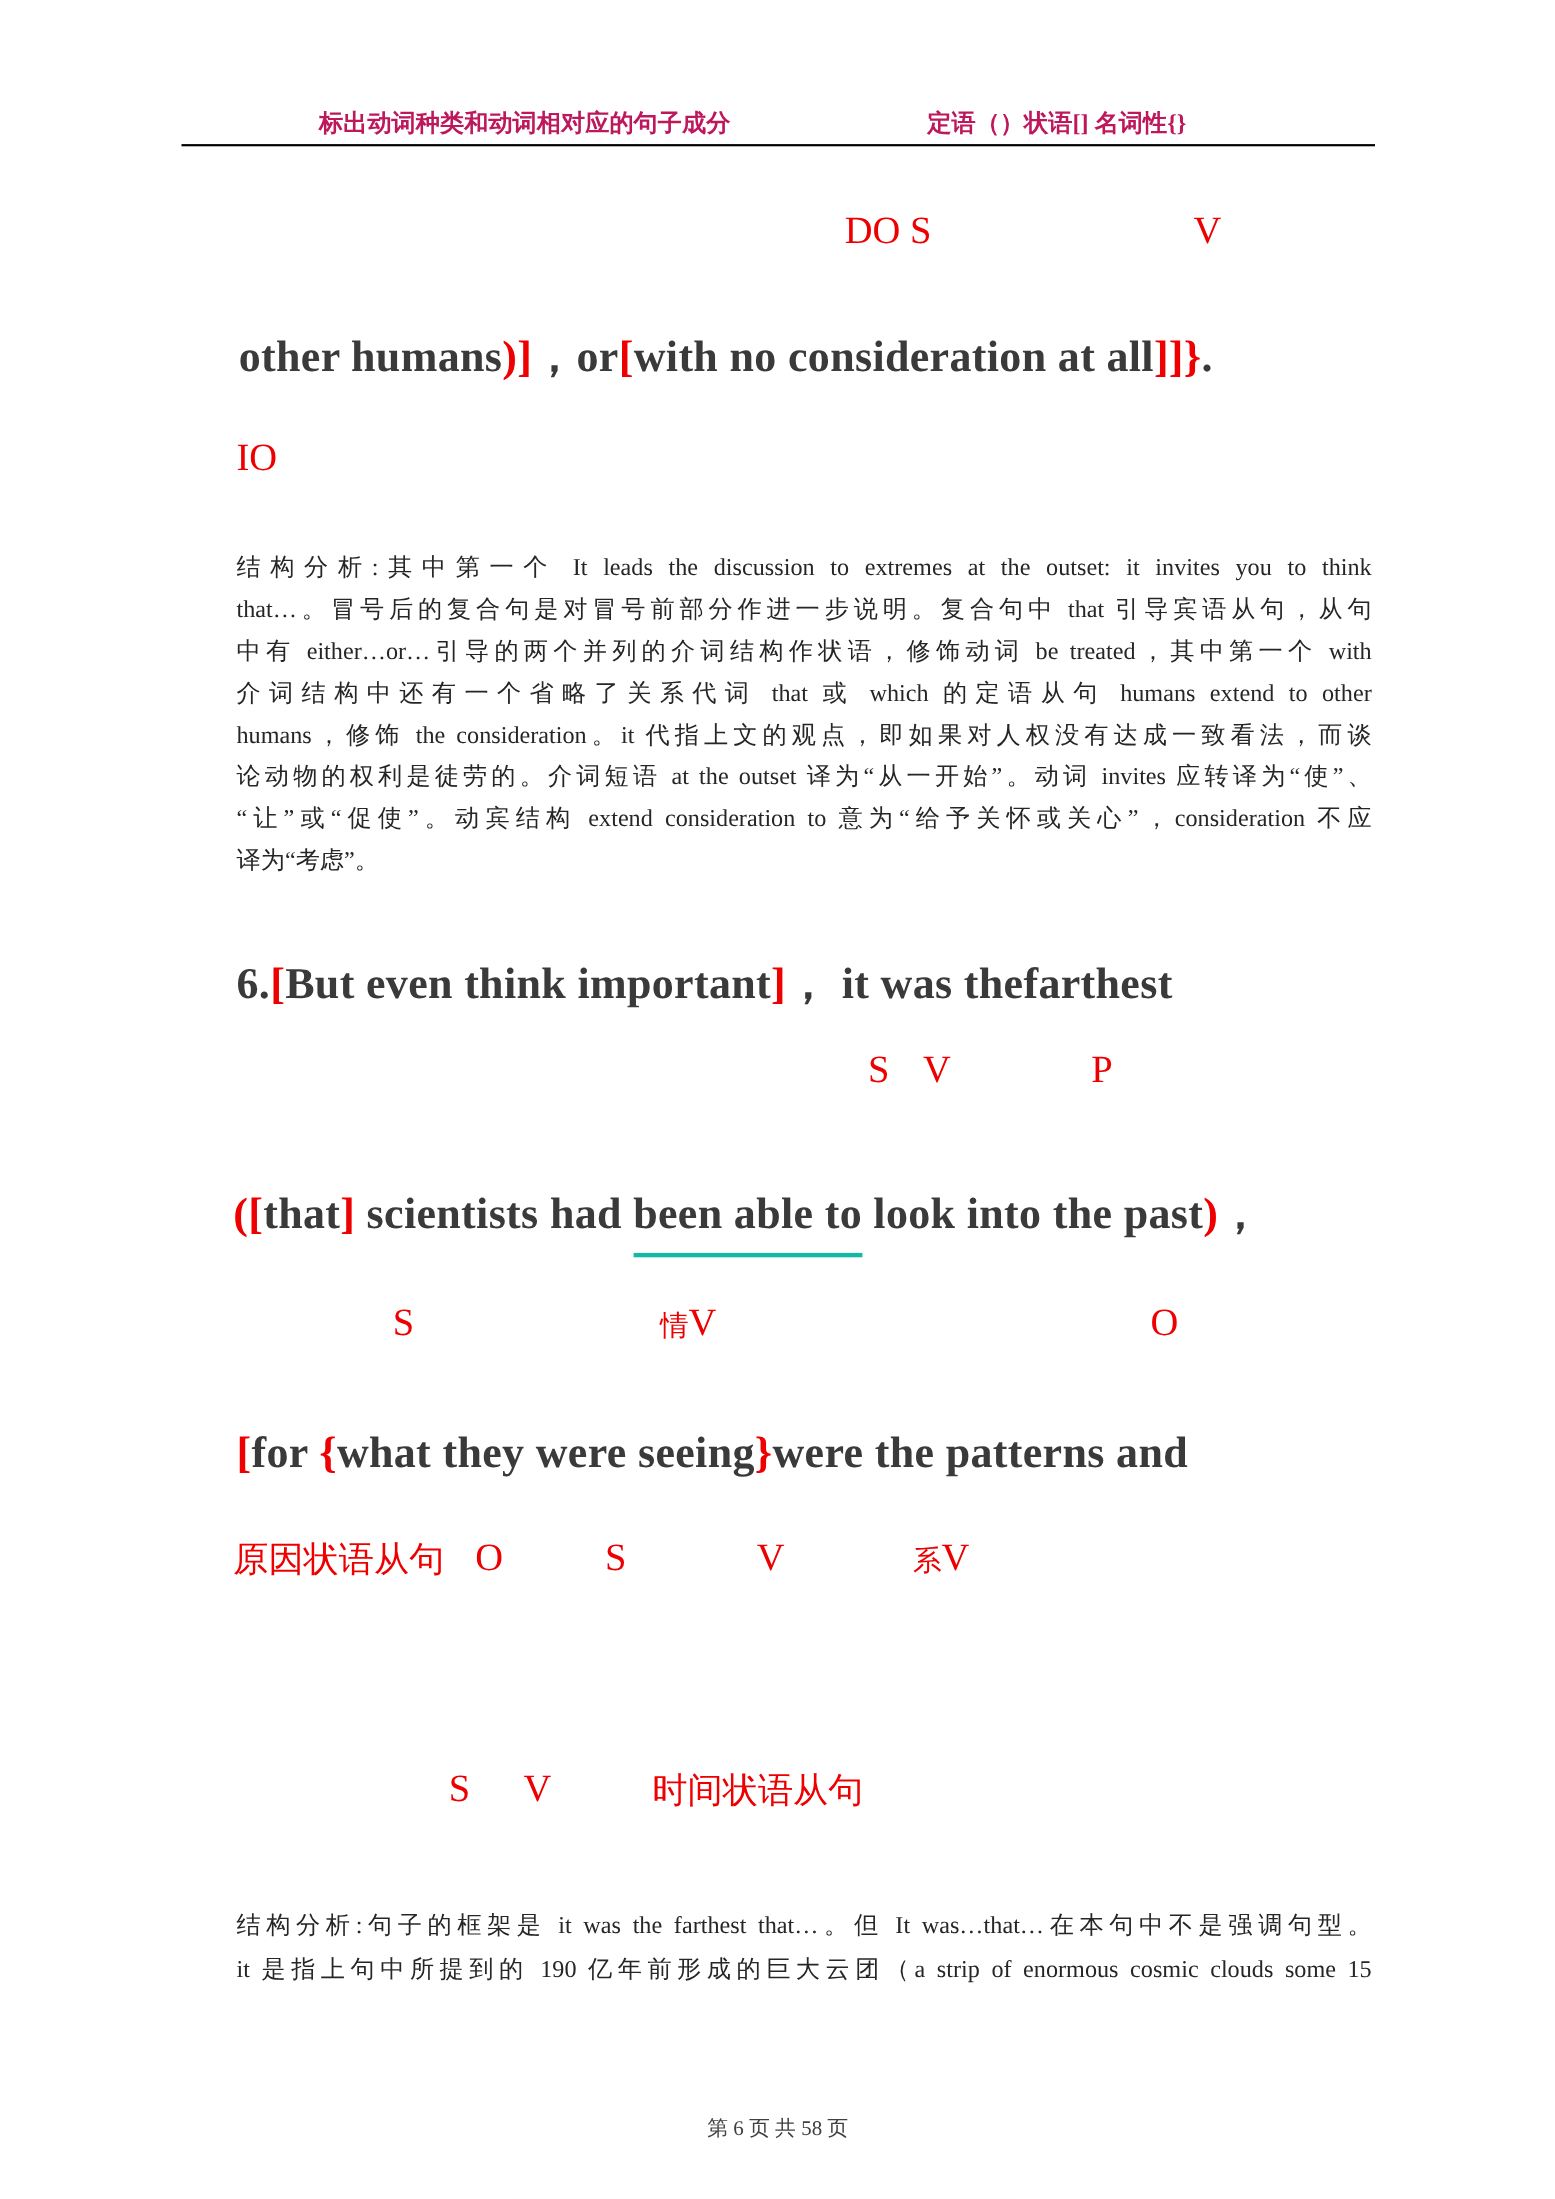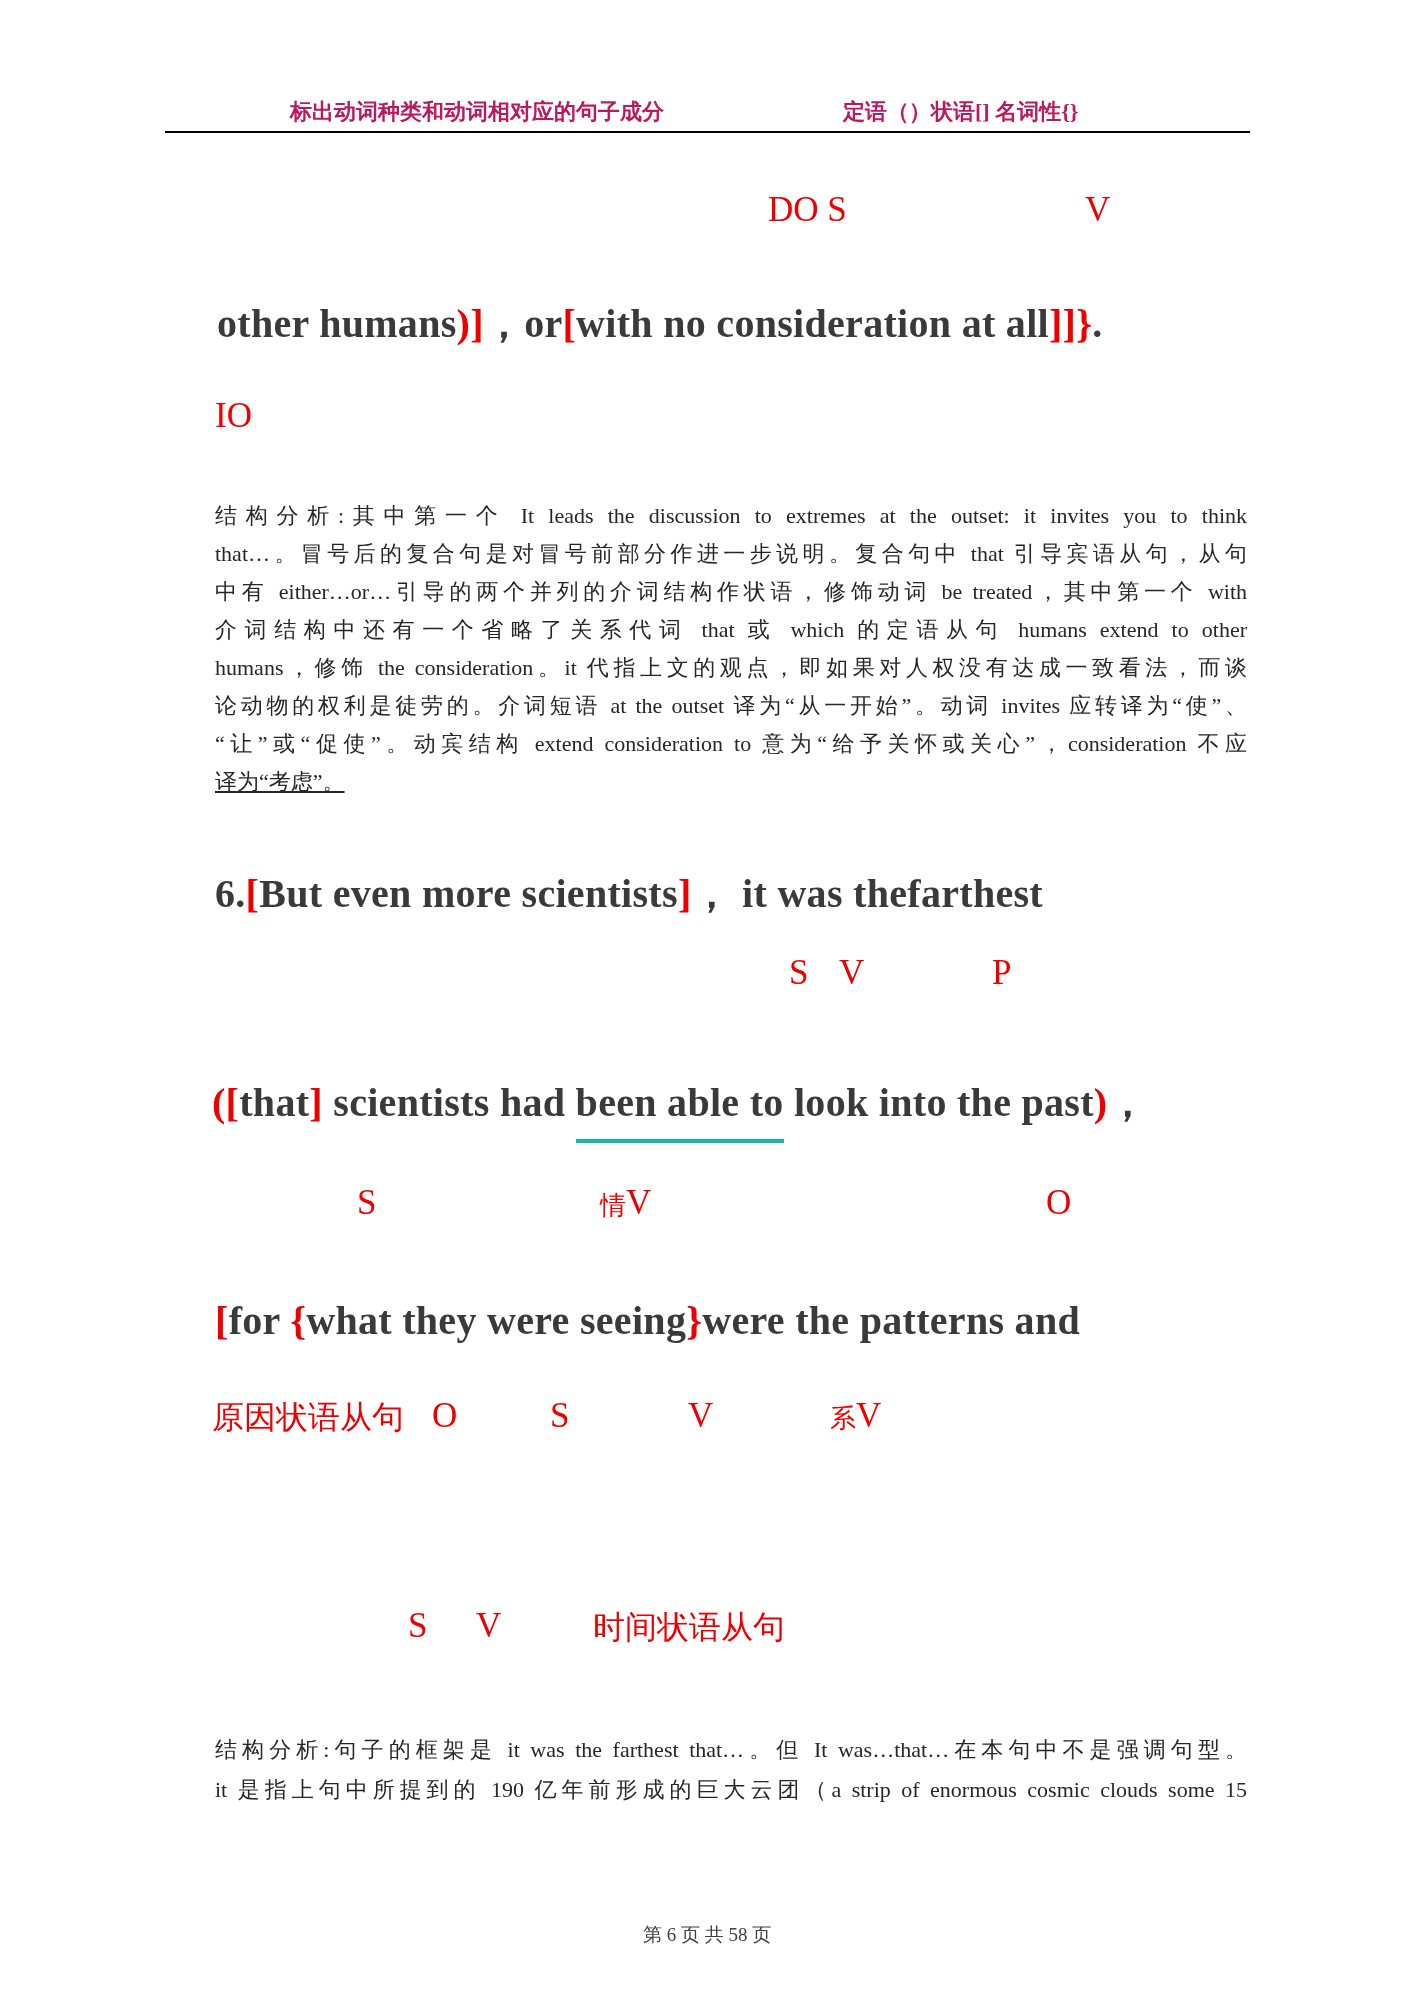--- a/index.html
+++ b/index.html
@@ -25,21 +25,21 @@
   .red{color:#ee0000;}
   .ul-red{border-bottom:4px solid #14b8a6;padding-bottom:14px;margin-top:33px;}
   
   .ann-row{position:absolute;left:0;width:100%;height:44px;}
   .ann{position:absolute;font-size:35px;color:#ee0000;white-space:nowrap;font-family:"Liberation Serif","DejaVu Serif",serif;}
   .ann-cn{font-size:32px;}
   .ann-cn-small{font-size:26px;}
   
   .para{position:absolute;left:215px;width:1032px;color:#262626;font-size:22px;}
   .para .pline{line-height:38px;text-align:justify;text-align-last:justify;white-space:nowrap;}
-  .para .pline.short{text-align:center;text-align-last:left;text-decoration:underline;}
+  .para .pline.short{text-align:center;text-align-last:left;}
   
   .footer{position:absolute;top:1922px;left:0;width:100%;text-align:center;font-size:19px;color:#404040;}
 </style>
 </head>
 <body>
 
 <div class="page">
 
   <div class="hdr hdr-left">标出动词种类和动词相对应的句子成分</div>
   <div class="hdr hdr-right">定语（）状语[] 名词性{}</div>
@@ -63,21 +63,21 @@
     <div class="pline">that…。冒号后的复合句是对冒号前部分作进一步说明。复合句中 that 引导宾语从句，从句</div>
     <div class="pline">中有 either…or…引导的两个并列的介词结构作状语，修饰动词 be treated，其中第一个 with</div>
     <div class="pline">介词结构中还有一个省略了关系代词 that 或 which 的定语从句 humans extend to other</div>
     <div class="pline">humans，修饰 the consideration。it 代指上文的观点，即如果对人权没有达成一致看法，而谈</div>
     <div class="pline">论动物的权利是徒劳的。介词短语 at the outset 译为“从一开始”。动词 invites 应转译为“使”、</div>
     <div class="pline">“让”或“促使”。动宾结构 extend consideration to 意为“给予关怀或关心”，consideration 不应</div>
     <div class="pline short">译为“考虑”。</div>
   </div>
 
   <div class="bold-line" style="top:866px">
-    <span>6.</span><span class="red">[</span><span>But even more scientists</span><span class="red">]</span><span>， it was thefarthest</span>
+    <span>6.</span><span class="red">[</span><span>But even think important</span><span class="red">]</span><span>， it was thefarthest</span>
   </div>
 
   <div class="ann-row" style="top:953px">
     <span class="ann" style="left:789px">S</span>
     <span class="ann" style="left:839px">V</span>
     <span class="ann" style="left:992px">P</span>
   </div>
 
   <div class="bold-line" style="top:1075px;left:212px">
     <span class="red">([</span><span>that</span><span class="red">]</span><span> scientists had </span><span class="ul-red">been able to</span><span> look into the past</span><span class="red">)</span><span>，</span>

